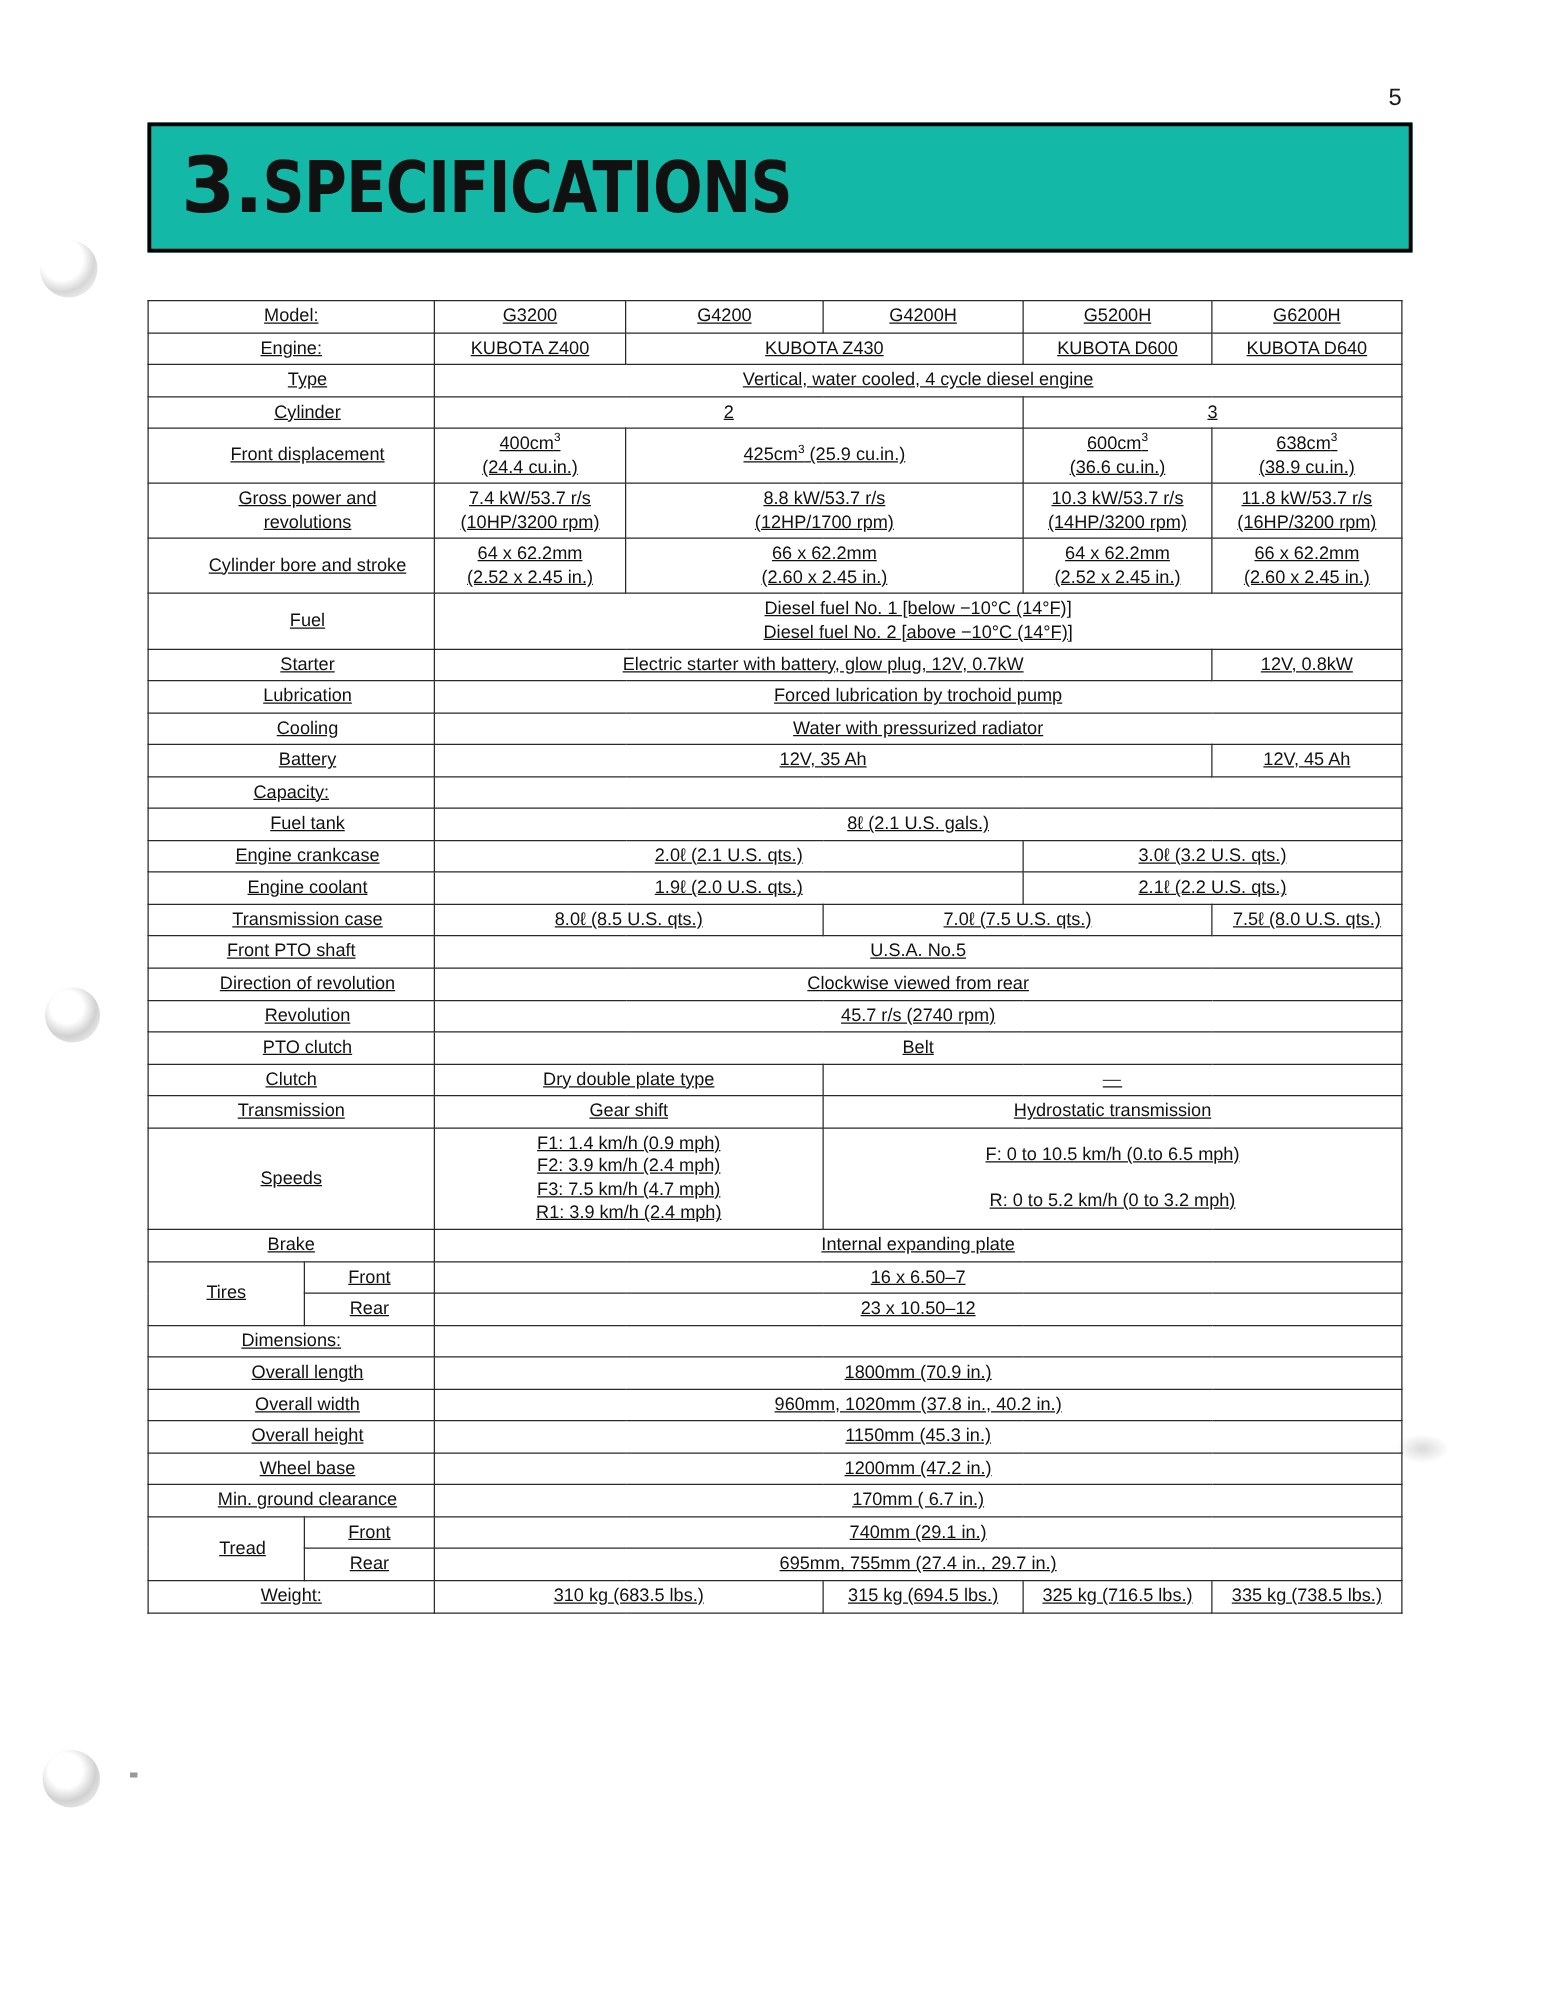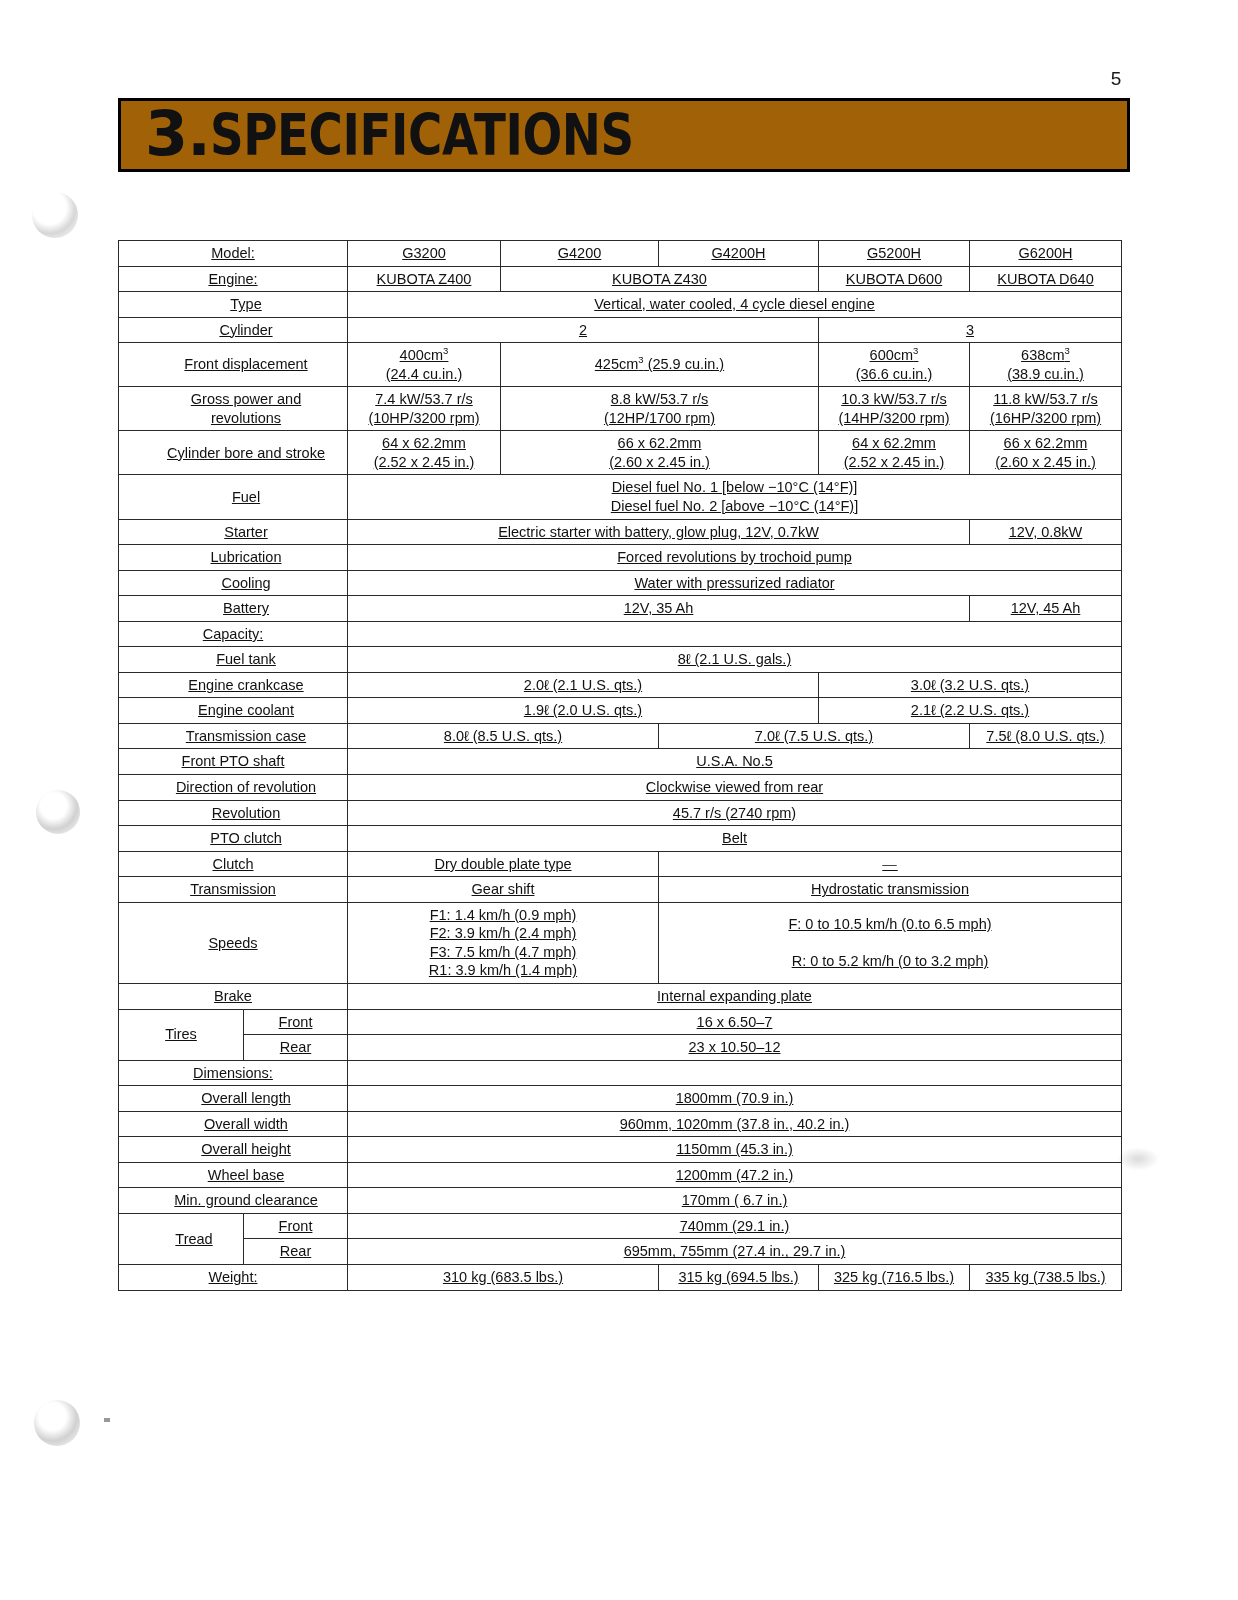--- a/index.html
+++ b/index.html
@@ -24,23 +24,23 @@
     font-size: 19px;
     color: #1a1a1a;
   }
 
   
   .title-banner {
     position: absolute;
     left: 118px;
     top: 98px;
     width: 1012px;
-    height: 74px;
+    height: 104px;
     border: 3px solid #000000;
-    background: #a16207;
+    background: #14b8a6;
   }
   .title-text {
     position: absolute;
     left: 24px;
     top: 50%;
     transform: translateY(-52%);
     font-family: "DejaVu Sans", sans-serif;
     font-weight: 700;
     font-size: 55px;
     letter-spacing: -1px;
@@ -240,21 +240,21 @@
             <div>Diesel fuel No. 2 [above −10°C (14°F)]</div>
           </td>
         </tr>
         <tr>
           <td class="lbl ind1" colspan="2">Starter</td>
           <td colspan="4" class="nw">Electric starter with battery, glow plug, 12V, 0.7kW</td>
           <td colspan="1" class="nw">12V, 0.8kW</td>
         </tr>
         <tr>
           <td class="lbl ind1" colspan="2">Lubrication</td>
-          <td colspan="5" class="nw">Forced revolutions by trochoid pump</td>
+          <td colspan="5" class="nw">Forced lubrication by trochoid pump</td>
         </tr>
         <tr>
           <td class="lbl ind1" colspan="2">Cooling</td>
           <td colspan="5" class="nw">Water with pressurized radiator</td>
         </tr>
         <tr>
           <td class="lbl ind1" colspan="2">Battery</td>
           <td colspan="4" class="nw">12V, 35 Ah</td>
           <td colspan="1" class="nw">12V, 45 Ah</td>
         </tr>
@@ -307,21 +307,21 @@
           <td class="lbl" colspan="2">Transmission</td>
           <td colspan="2" class="nw">Gear shift</td>
           <td colspan="3" class="nw">Hydrostatic transmission</td>
         </tr>
         <tr style="height: 80px;">
           <td class="lbl" colspan="2">Speeds</td>
           <td colspan="2" class="twoline">
             <div>F1: 1.4 km/h (0.9 mph)</div>
             <div>F2: 3.9 km/h (2.4 mph)</div>
             <div>F3: 7.5 km/h (4.7 mph)</div>
-            <div>R1: 3.9 km/h (1.4 mph)</div>
+            <div>R1: 3.9 km/h (2.4 mph)</div>
           </td>
           <td colspan="3" class="spaced"><div>F: 0 to 10.5 km/h (0.to 6.5 mph)</div><br><div>R: 0 to 5.2 km/h (0 to 3.2 mph)</div></td>
         </tr>
         <tr>
           <td class="lbl" colspan="2">Brake</td>
           <td colspan="5" class="nw">Internal expanding plate</td>
         </tr>
         <tr>
           <td class="lbl" rowspan="2">Tires</td>
           <td class="sub">Front</td>

